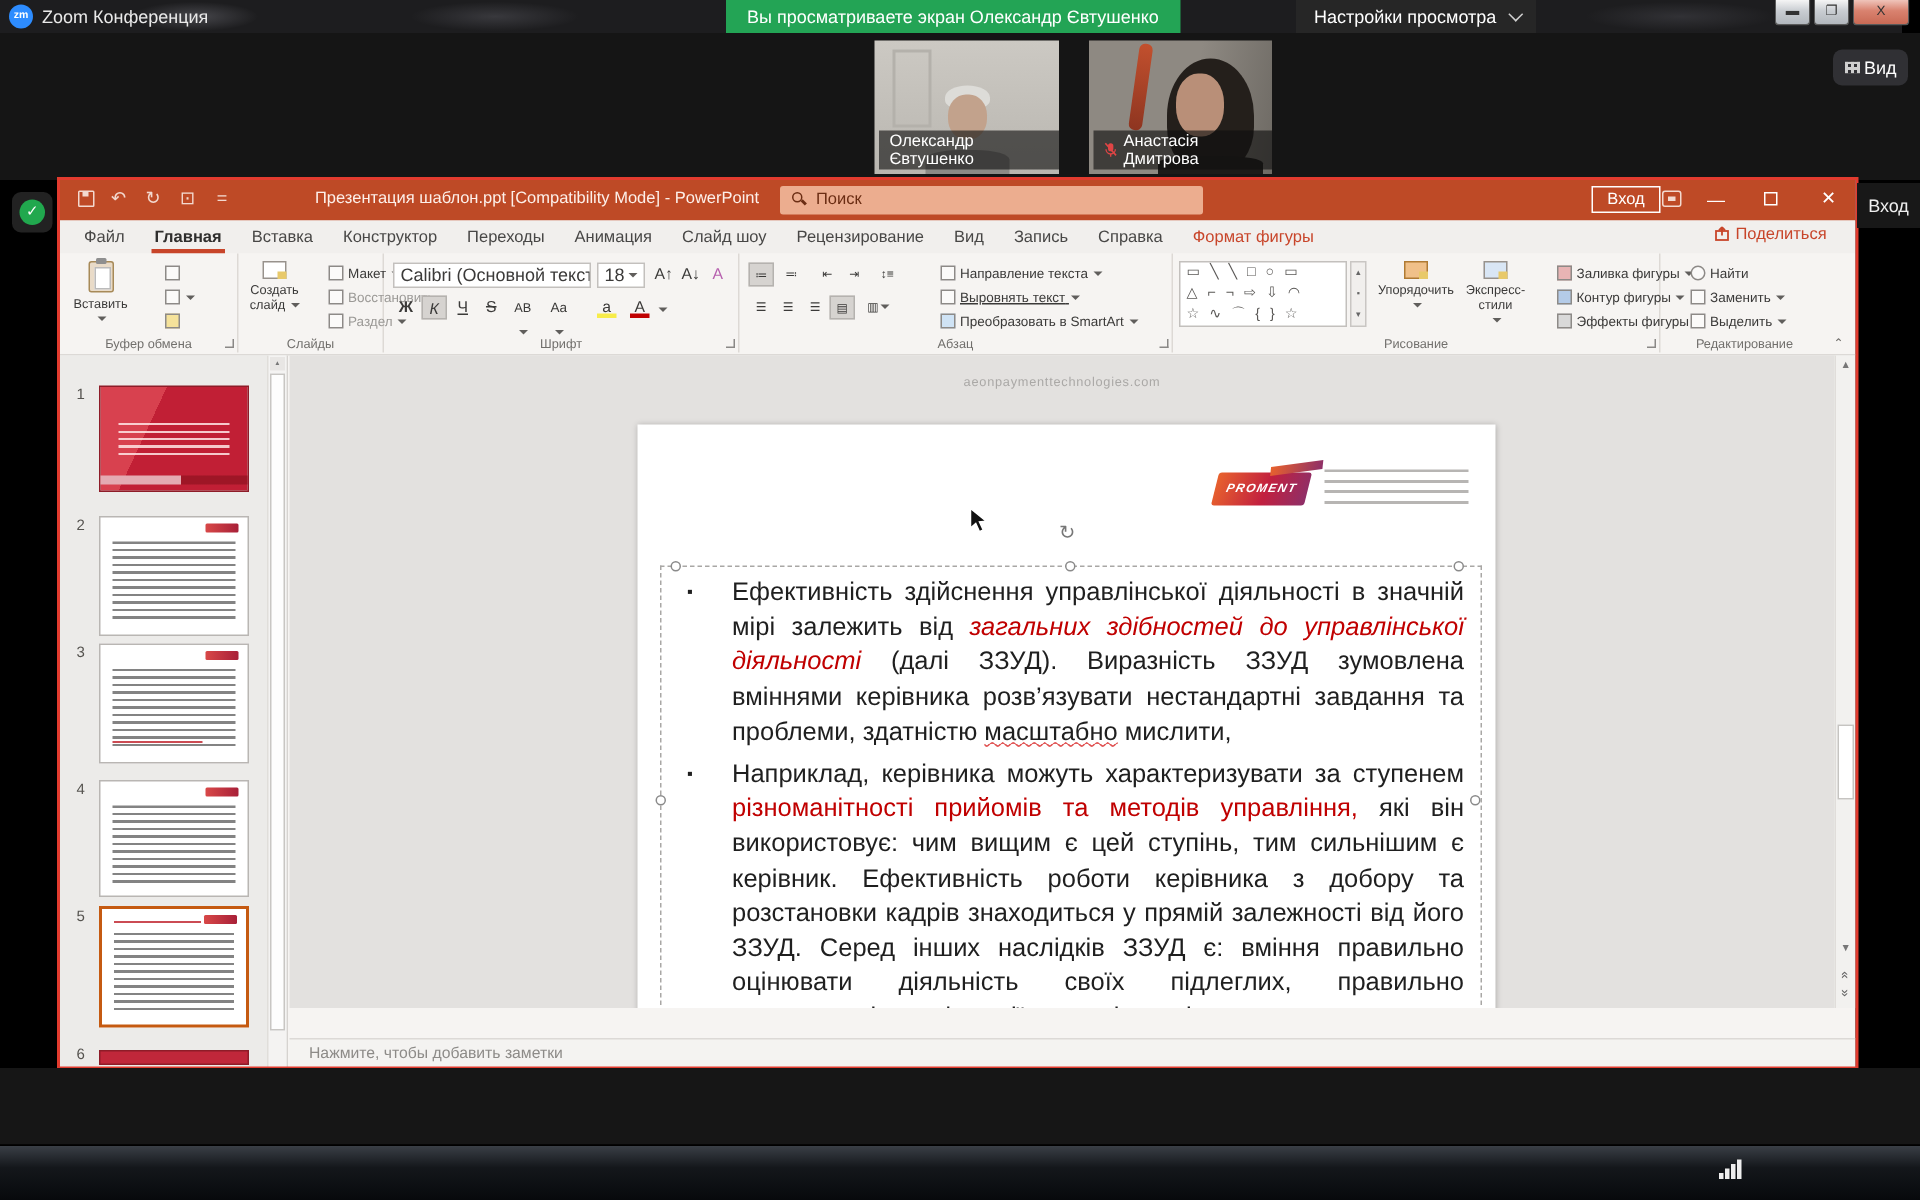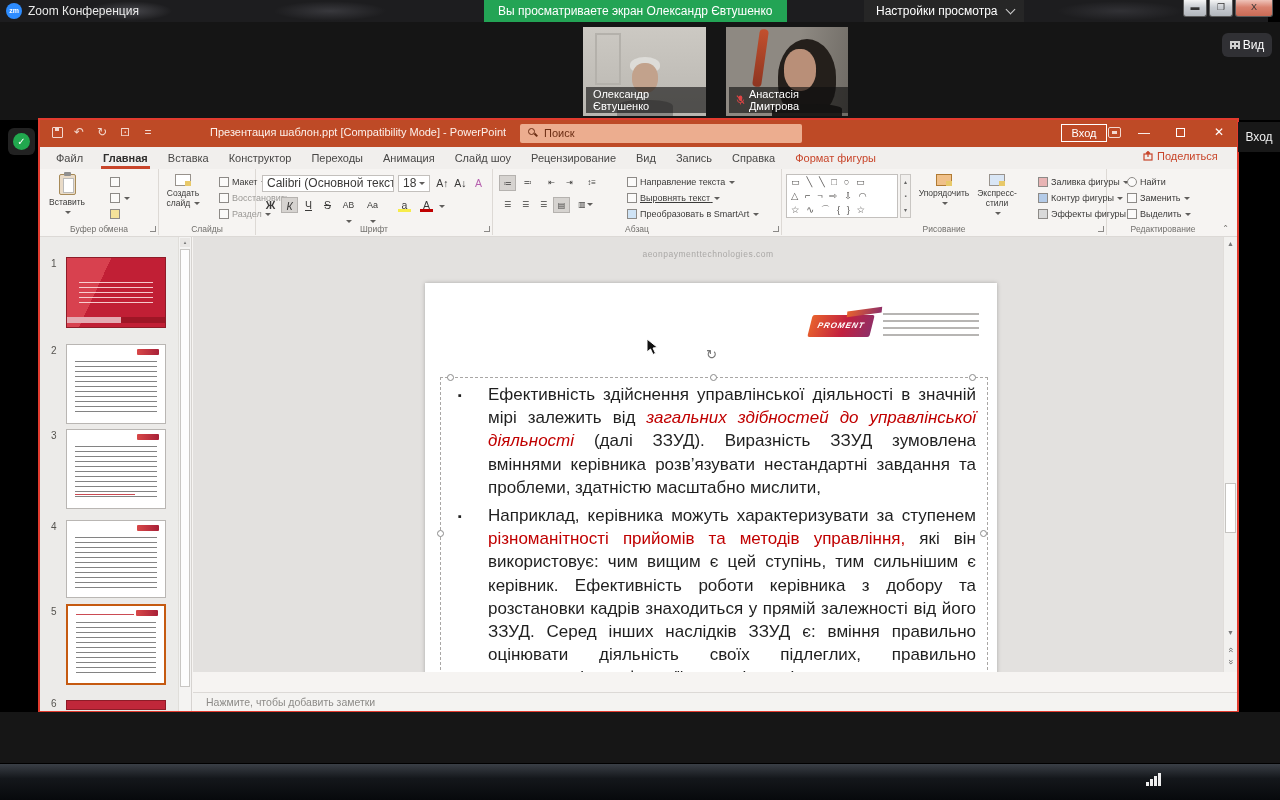--- a/index.html
+++ b/index.html
@@ -147,21 +147,21 @@
     background-image:repeating-linear-gradient(#b7b5b3 0 2px, transparent 2px 7px); }
   .content-box { position:absolute; left:15px; top:94px; width:548px; height:313px; border:1px dashed #a9a7a5; }
   .handle { position:absolute; width:7px; height:7px; border:1px solid #8a8a8a; border-radius:50%; background:#fff; z-index:5; }
   .rotate-h { position:absolute; left:281px; top:64px; font-size:13px; color:#777; z-index:5; }
   .slide-body { position:absolute; left:30px; top:100px; width:521px; font-size:17px; line-height:23.2px;
     text-align:justify; color:#1f1f1f; }
   .bullet { position:relative; padding-left:33px; margin-bottom:5px; }
   .bullet .bmark { position:absolute; left:3px; top:1px; font-size:11px; color:#1f1f1f; }
   .redtxt { color:#C00000; }
   .redital { color:#C00000; font-style:italic; }
-  .spell { text-decoration-style:wavy; text-decoration-color:#e05252; text-decoration-thickness:1px; }
+  .spell { text-decoration:underline; text-decoration-style:wavy; text-decoration-color:#e05252; text-decoration-thickness:1px; }
   .cursor-arrow { position:absolute; left:221px; top:55px; z-index:9; }
 
   .vscroll { position:absolute; right:0; top:117px; width:14px; height:435px; background:#f2f1ef; border-left:1px solid #e0ddda;
     font-size:7px; color:#777; }
   .vscroll .sb { position:absolute; left:1px; width:11px; text-align:center; }
   .vscroll .vthumb { position:absolute; left:1px; top:246px; width:11px; height:50px; background:#fff; border:1px solid #c6c4c1; }
   .dblchev { display:inline-block; transform:rotate(90deg); font-size:9px; color:#666; }
 
   .notesbar { position:absolute; left:153px; right:0; bottom:0; height:20px; background:#f4f3f1; border-top:1px solid #dcd9d6;
     font-size:10.5px; color:#8d8b88; line-height:19px; padding-left:13px; }

